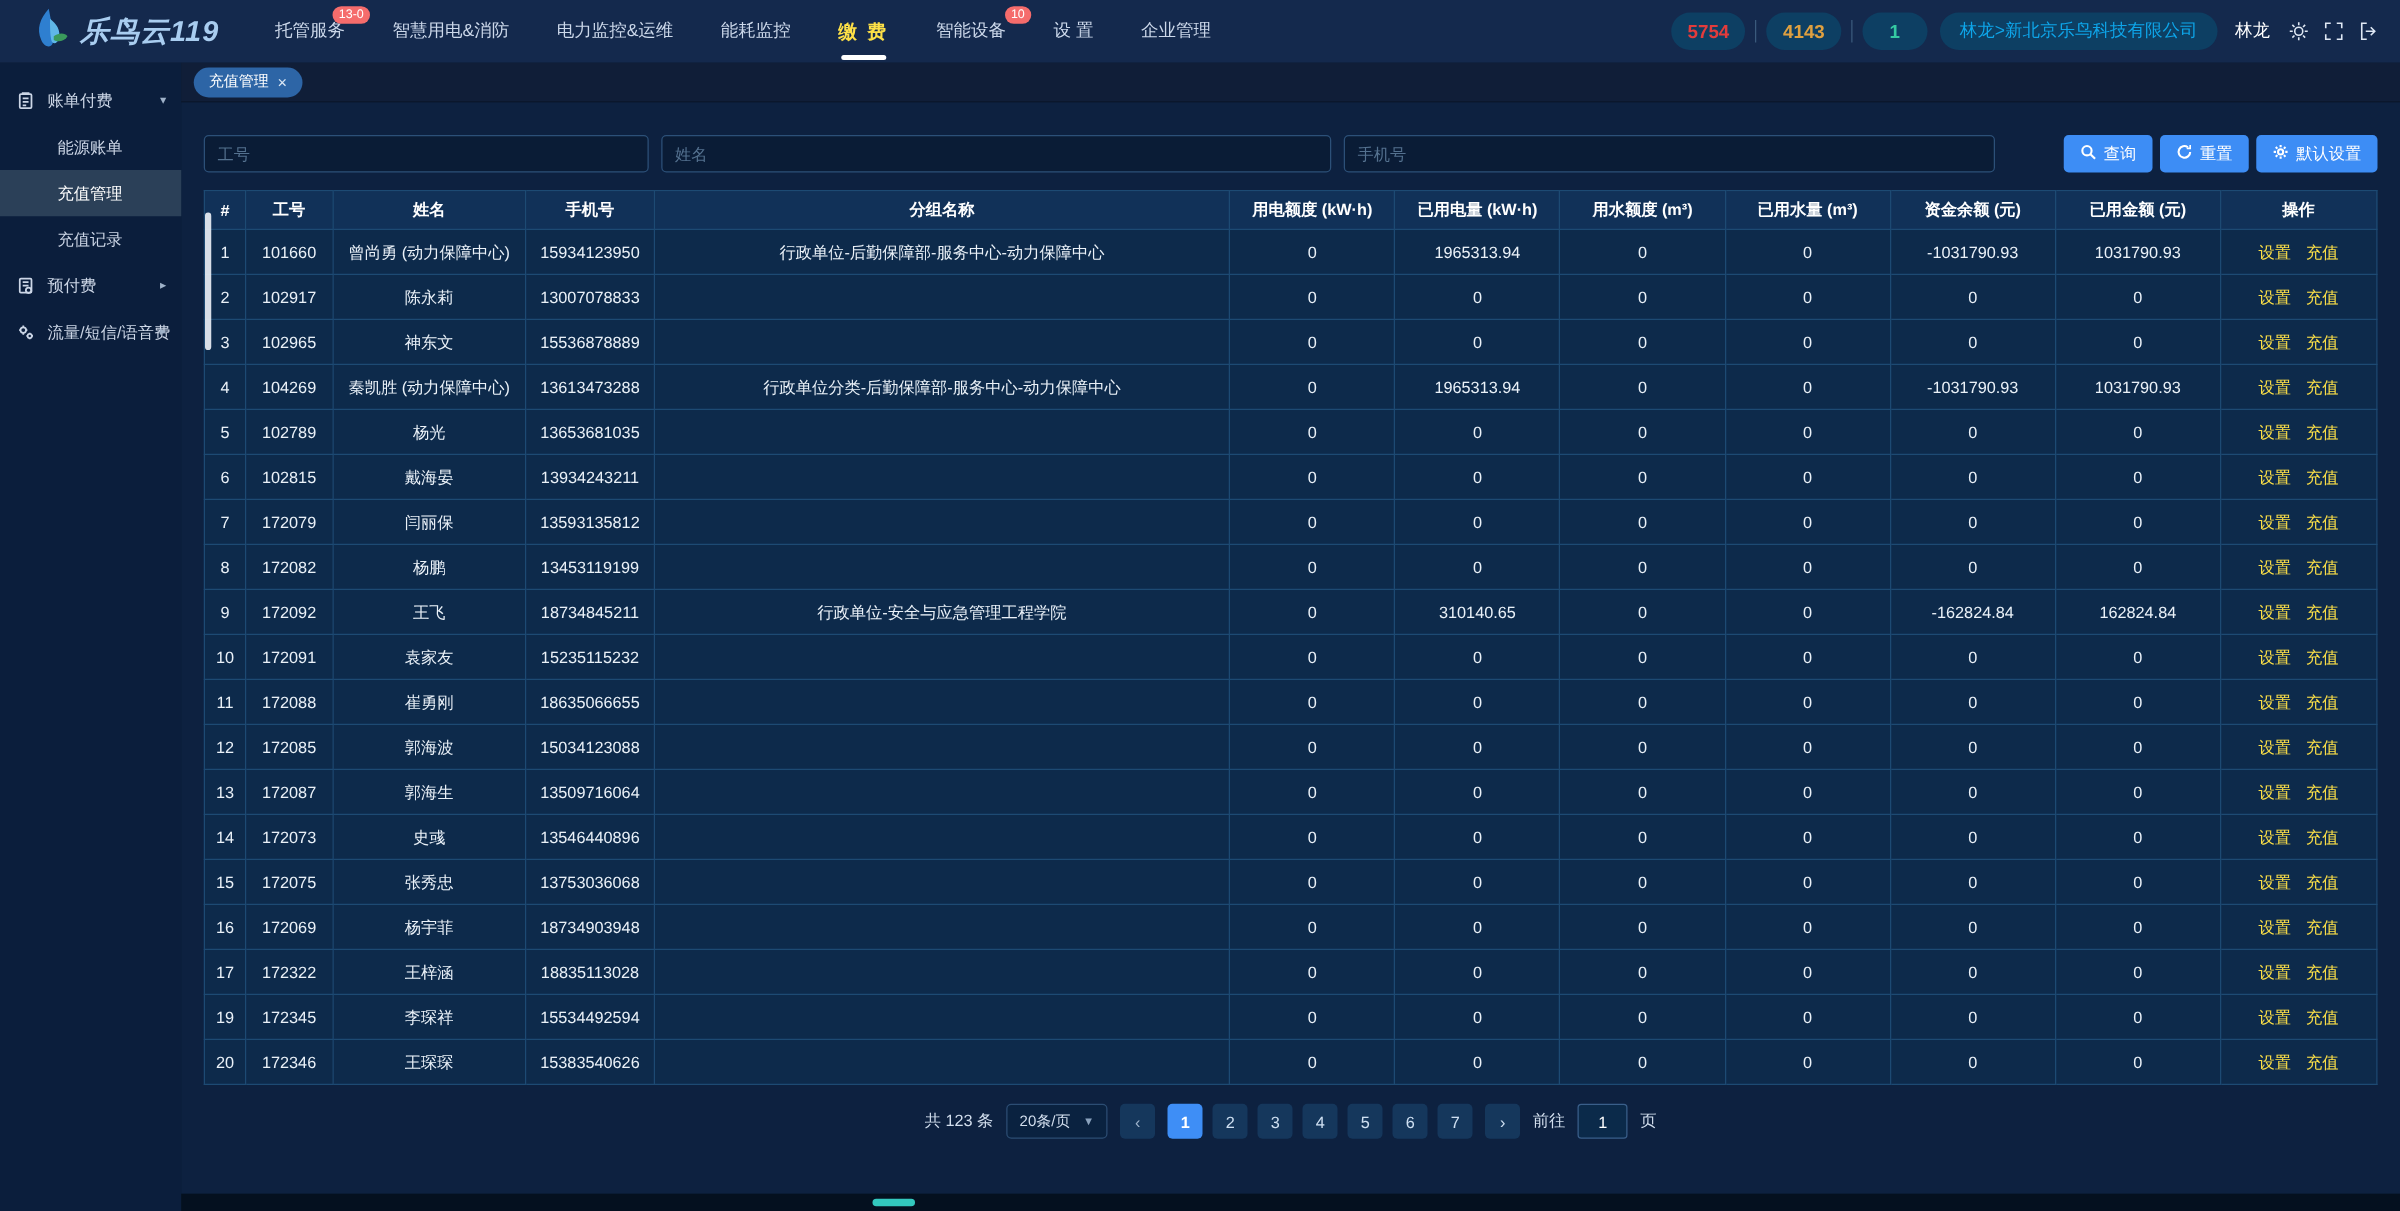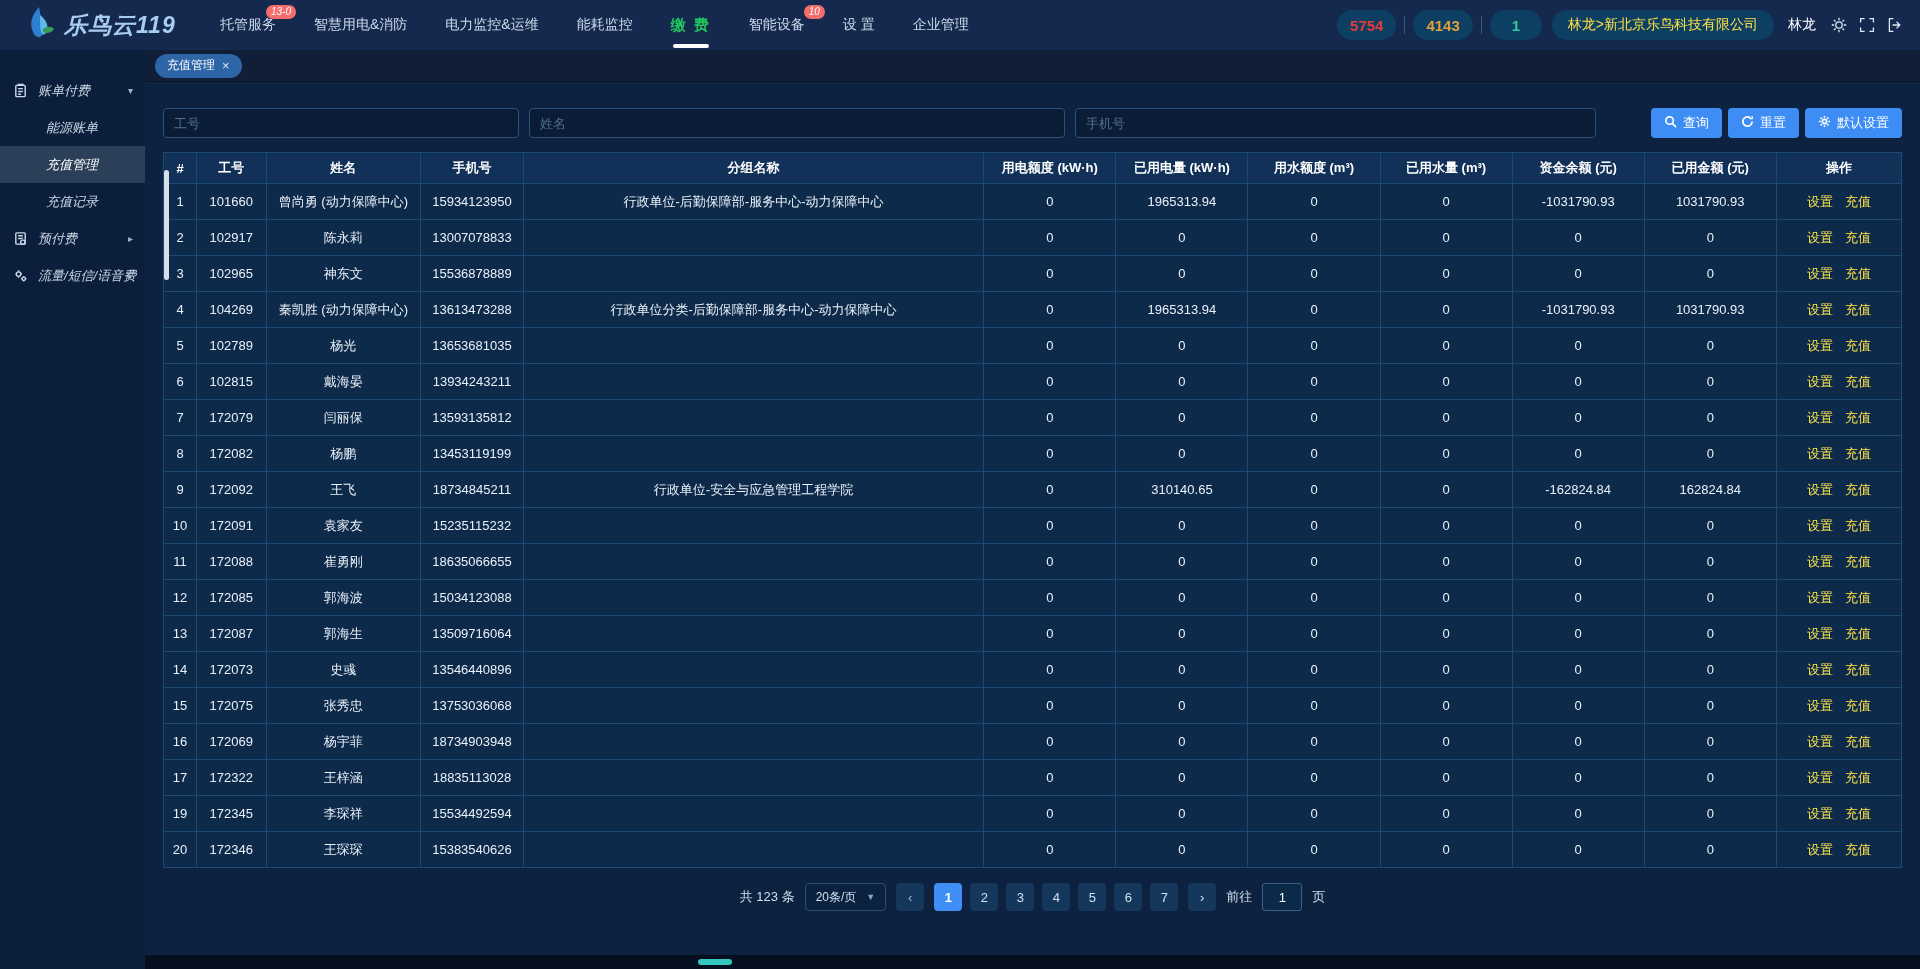--- a/index.html
+++ b/index.html
@@ -5,38 +5,38 @@
   * { margin:0; padding:0; box-sizing:border-box; }
   html,body { width:1920px; height:969px; overflow:hidden; background:#0b1c33;
     font-family:"Liberation Sans","DejaVu Sans",sans-serif; }
 
   
   .topbar { height:50px; background:#14294d; display:flex; align-items:center; position:relative; z-index:5; }
   .logo-wrap { display:flex; align-items:center; margin-left:26px; width:180px; }
   .logo-text { color:#a9cdf0; font-size:23px; font-weight:bold; font-style:italic; letter-spacing:1px; margin-left:8px; }
   .top-nav { display:flex; align-items:stretch; height:50px; gap:38px; margin-left:14px; }
   .nav-item { position:relative; display:flex; align-items:center; color:#ccd8ea; font-size:14px; cursor:pointer; white-space:nowrap; }
-  .nav-item.active { color:#22c55e; font-weight:bold; font-size:15px; letter-spacing:2px; }
+  .nav-item.active { color:#fde047; font-weight:bold; font-size:15px; letter-spacing:2px; }
   .nav-item.active::after { content:""; position:absolute; left:50%; transform:translateX(-50%);
     bottom:2px; width:36px; height:4px; background:#ffffff; border-radius:2px; }
   .nav-badge { position:absolute; top:5px; right:-20px; background:#f56c6c; color:#fff; font-size:10px;
-    line-height:14px; padding:0 5px; border-radius:8px; font-weight:normal; letter-spacing:0;font-style:italic; }
+    line-height:14px; padding:0 5px; border-radius:8px; font-weight:normal; letter-spacing:0; }
   .top-right { margin-left:auto; display:flex; align-items:center; gap:10px; padding-right:16px; }
   .counter-pill { background:#0d3f63; border-radius:15px; height:30px; min-width:52px; padding:0 13px;
     display:flex; align-items:center; justify-content:center; font-size:15px; font-weight:bold; cursor:pointer; }
   .pill-divider { width:1px; height:18px; background:#3a5a7c; }
   .company-pill { background:#0d3f63; border-radius:15px; height:30px; padding:0 16px; display:flex;
-    align-items:center; color:#fde047; font-size:14px; cursor:pointer; white-space:nowrap; }
+    align-items:center; color:#0ea5e9; font-size:14px; cursor:pointer; white-space:nowrap; }
   .user-name { color:#ffffff; font-size:14px; margin:0 4px; }
   .top-icon { width:18px; height:18px; display:flex; align-items:center; justify-content:center; cursor:pointer; }
   .top-icon svg { width:16px; height:16px; stroke:#dfe8f4; fill:none; stroke-width:1.6; }
 
   
   .layout { display:flex; height:919px; position:relative; }
-  .sidebar { width:145px; background:#0b1e3c; padding-top:22px; flex-shrink:0;font-style:italic; }
+  .sidebar { width:145px; background:#0b1e3c; padding-top:12px; flex-shrink:0; }
   .side-item { height:37px; display:flex; align-items:center; font-size:13px; color:#ccd6e6;
     cursor:pointer; position:relative; padding-left:13px; }
   .side-item .s-icon { width:16px; height:16px; margin-right:9px; }
   .side-item .s-icon svg { width:15px; height:15px; stroke:#ccd6e6; fill:none; stroke-width:1.5; }
   .side-item.child { padding-left:46px; }
   .side-item.active { background:#2b4058; color:#ffffff; }
   .side-chevron { position:absolute; right:12px; font-size:10px; color:#9fb2c9; }
 
   .content-scrollbar { position:absolute; left:164px; top:120px; width:5px; height:110px;
     background:#e9eef4; border-radius:3px; opacity:.92; z-index:6; }

